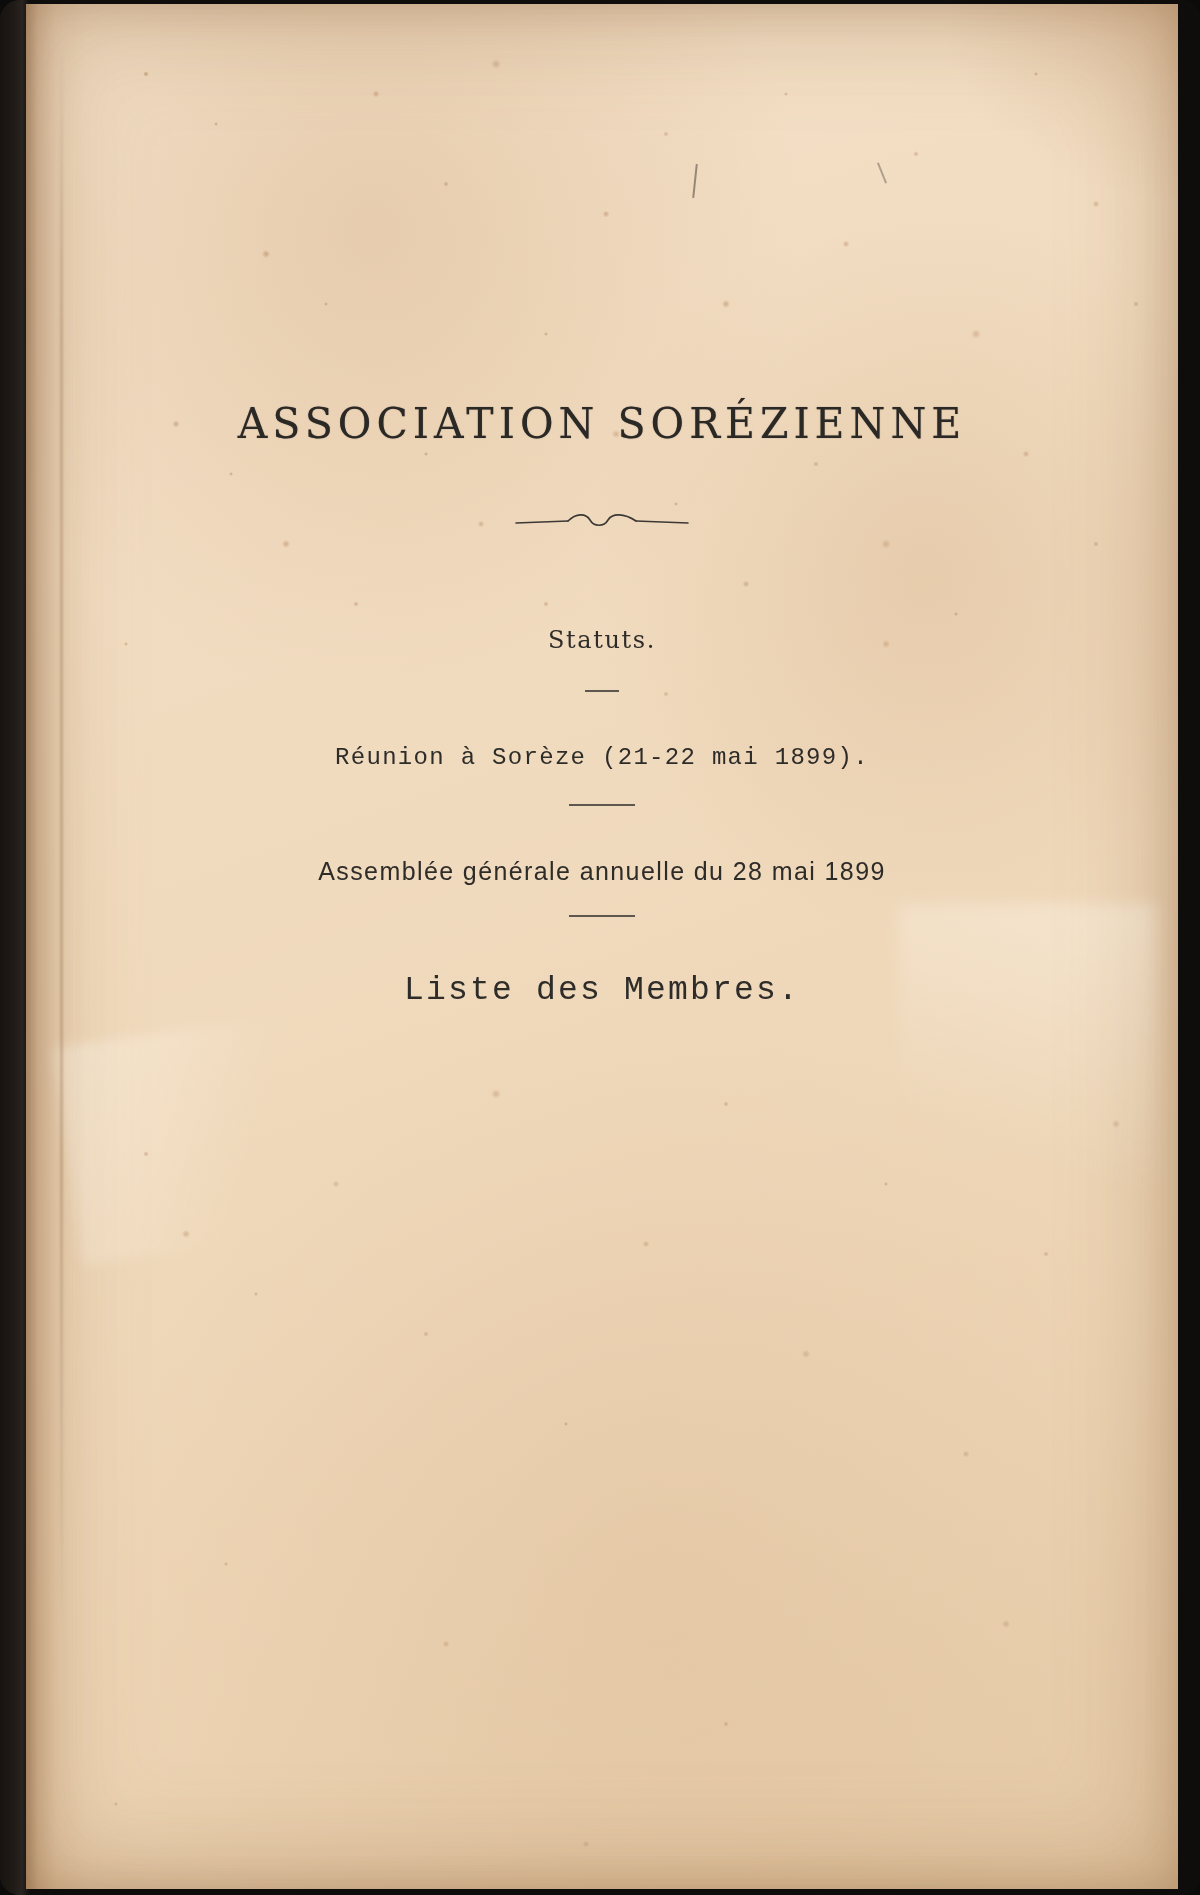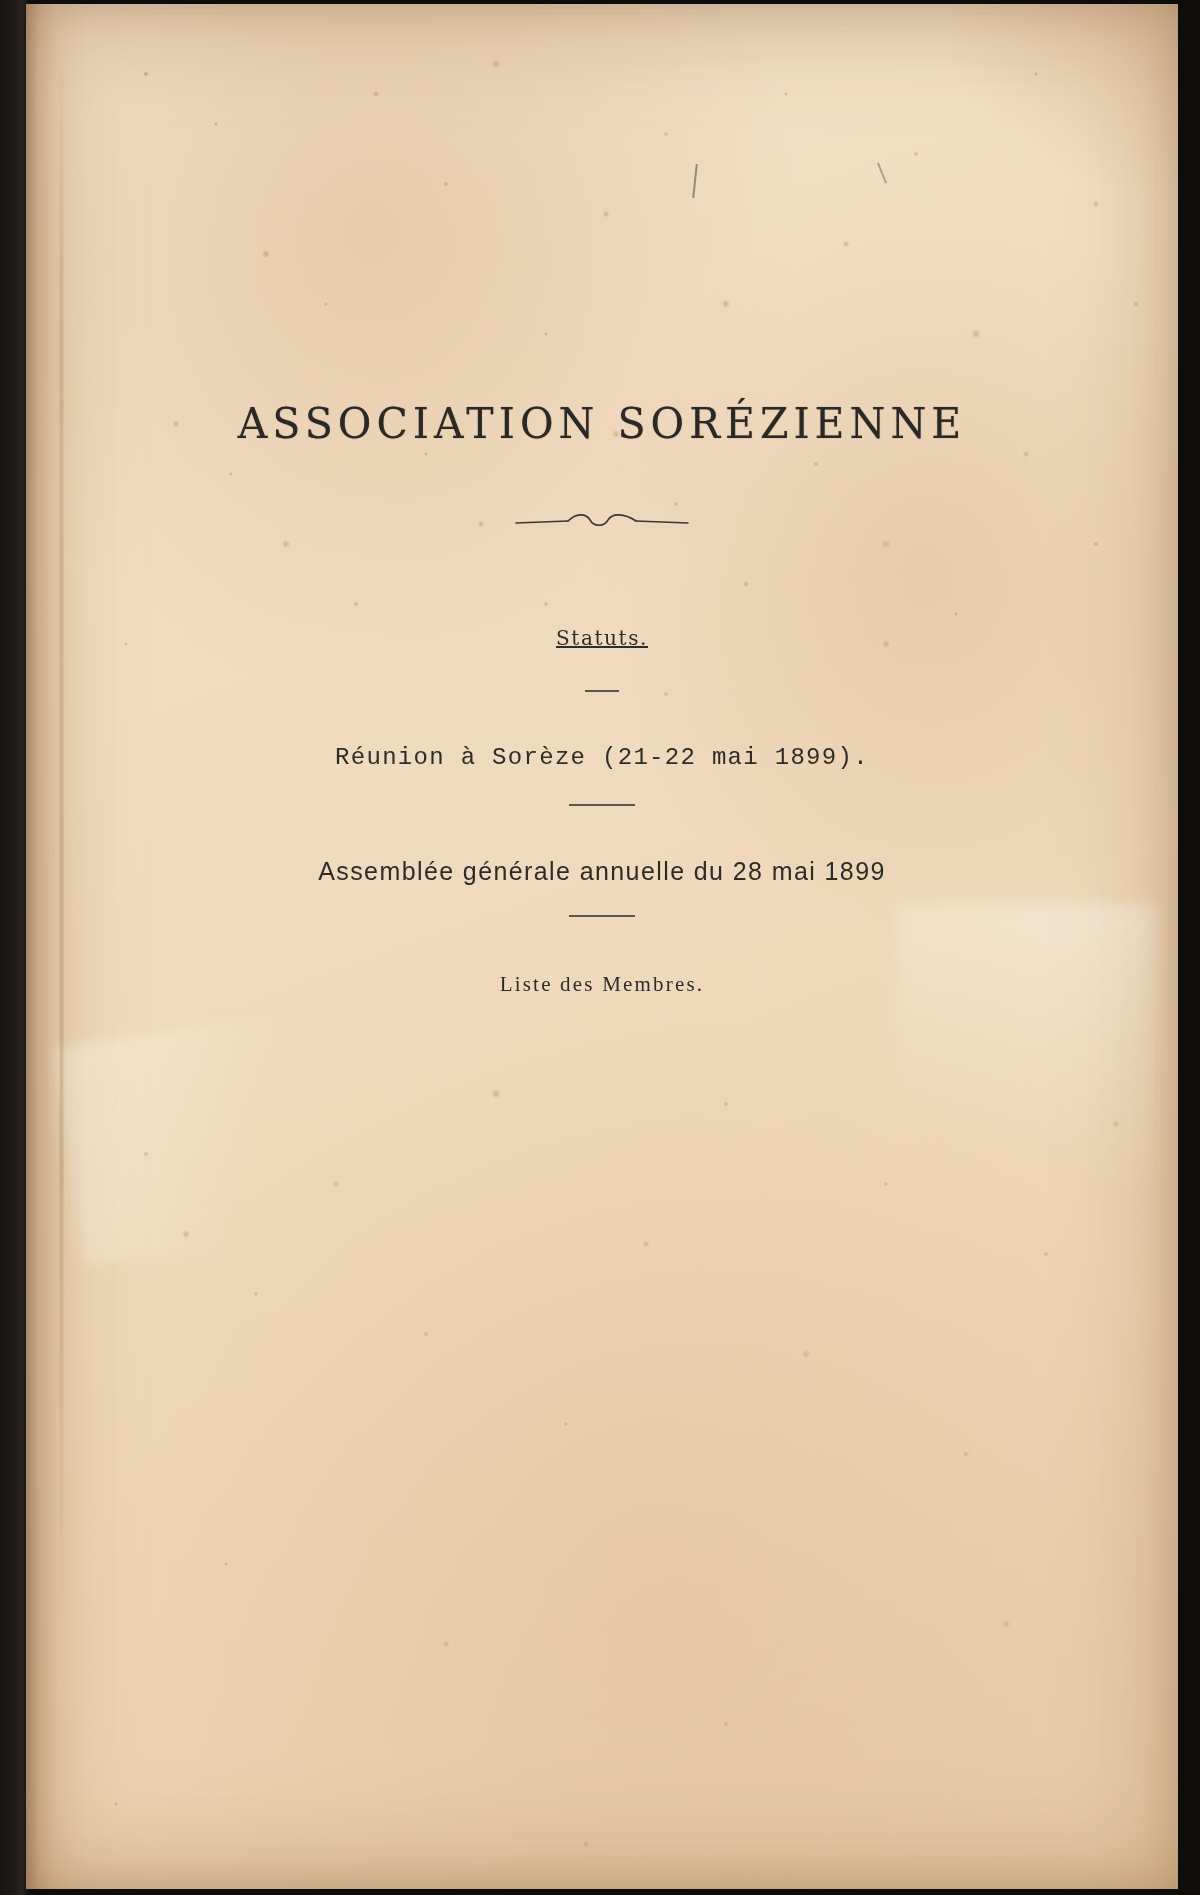--- a/index.html
+++ b/index.html
@@ -14,20 +14,21 @@
     font-family: "Liberation Serif", serif;
   }
 
   
   #scan {
     position: relative;
     width: 1200px;
     height: 1895px;
     background: #1b1714;
     overflow: hidden;
+    border-radius: 20px;
   }
 
   
   #scan-bg {
     position: absolute;
     inset: 0;
     background:
       linear-gradient(90deg, #171310 0px, #201b16 14px, #2a2420 22px, #0f0d0b 30px, #0f0d0b 100%);
   }
 
@@ -143,24 +144,23 @@
     right: 0;
     top: 505px;
     height: 26px;
   }
 
   .line1 {
     position: absolute;
     left: 0; right: 0;
     top: 622px;
     font-family: "DejaVu Serif", serif;
-    font-size: 20px;
+    font-size: 24px;
     letter-spacing: 1.6px;
     color: #2f2d2a;
-    text-decoration: underline;
   }
   .rule-short {
     position: absolute;
     left: 50%;
     transform: translateX(-50%);
     height: 2px;
     background: #43403c;
     opacity: 0.85;
   }
   .rule1 { top: 686px; width: 34px; }
@@ -182,22 +182,22 @@
     top: 853px;
     font-family: Liberation Sans, sans-serif;
     font-size: 25px;
     letter-spacing: 1.4px;
     color: #2e2c29;
   }
   .line4 {
     position: absolute;
     left: 0; right: 0;
     top: 968px;
-    font-family: Liberation Serif, serif;
-    font-size: 21px;
+    font-family: Liberation Mono, monospace;
+    font-size: 33px;
     letter-spacing: 2.2px;
     color: #2e2c29;
   }
 
   
   .pen-mark {
     position: absolute;
     top: 160px;
     left: 668px;
     width: 2px;

